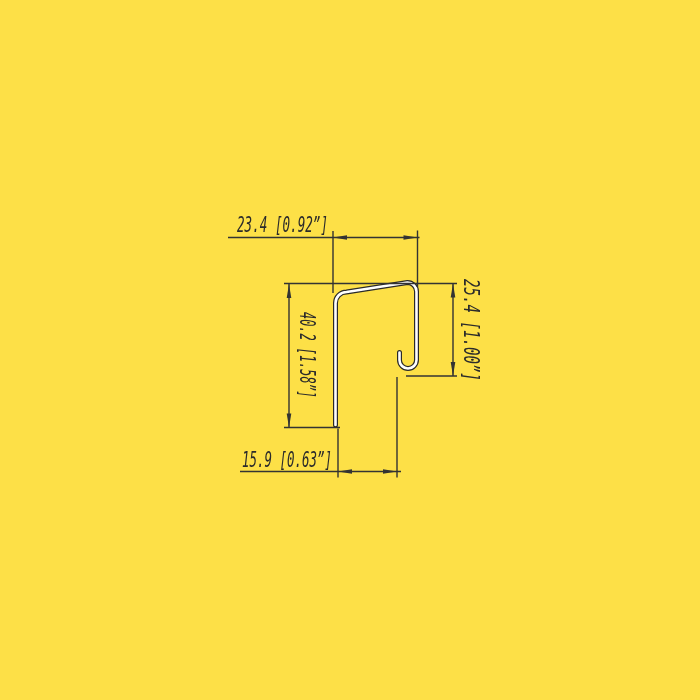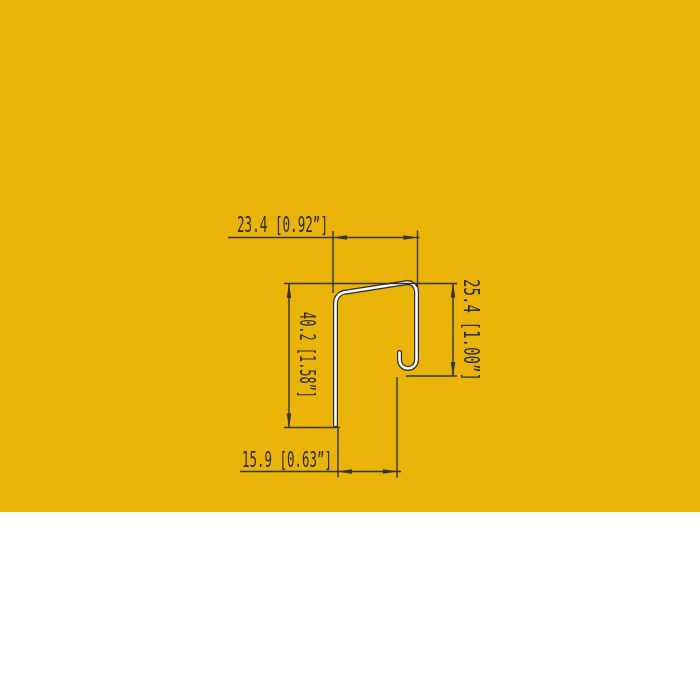--- a/index.html
+++ b/index.html
@@ -6,23 +6,24 @@
     margin: 0;
     padding: 0;
     background: #ffffff;
     width: 700px;
     height: 700px;
     font-family: "DejaVu Sans Mono", monospace;
   }
   .canvas {
     position: relative;
     width: 700px;
-    height: 512px;
-    background: #eab308;
+    height: 700px;
+    background: #fde047;
     overflow: hidden;
+    font-style: italic;
   }
   svg { display: block; }
   .profile-stroke {
     fill: none;
     stroke: #2a2a2a;
     stroke-width: 5;
     stroke-linecap: round;
     stroke-linejoin: round;
   }
   .profile-core {

